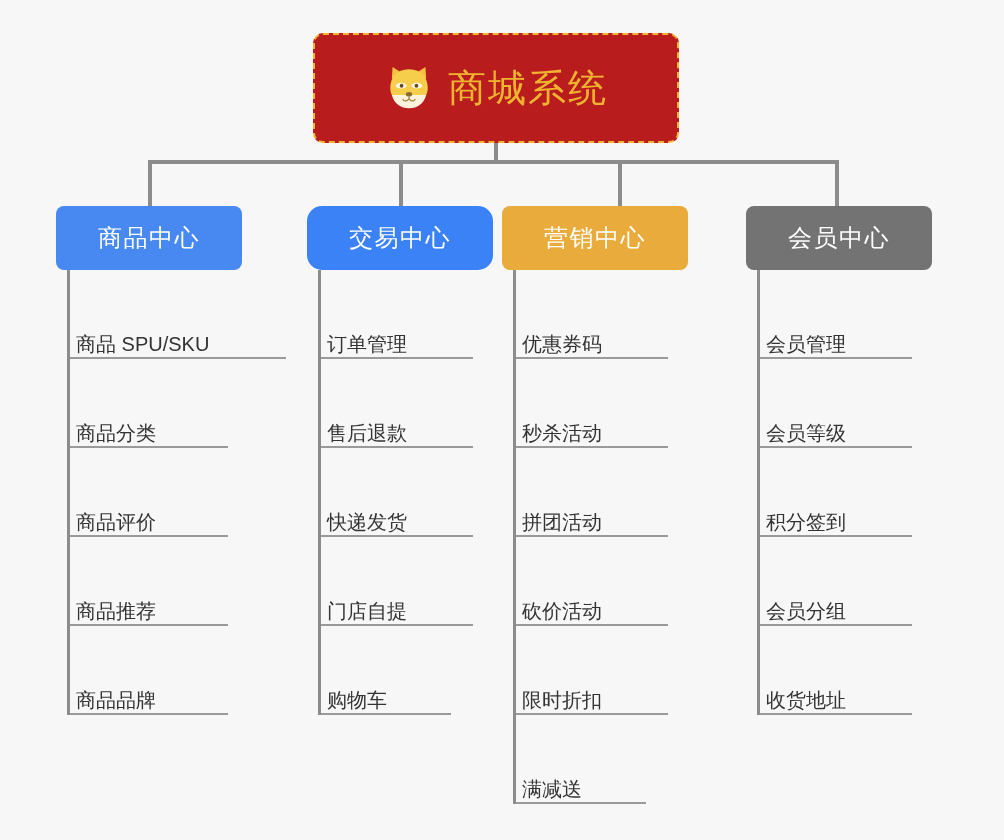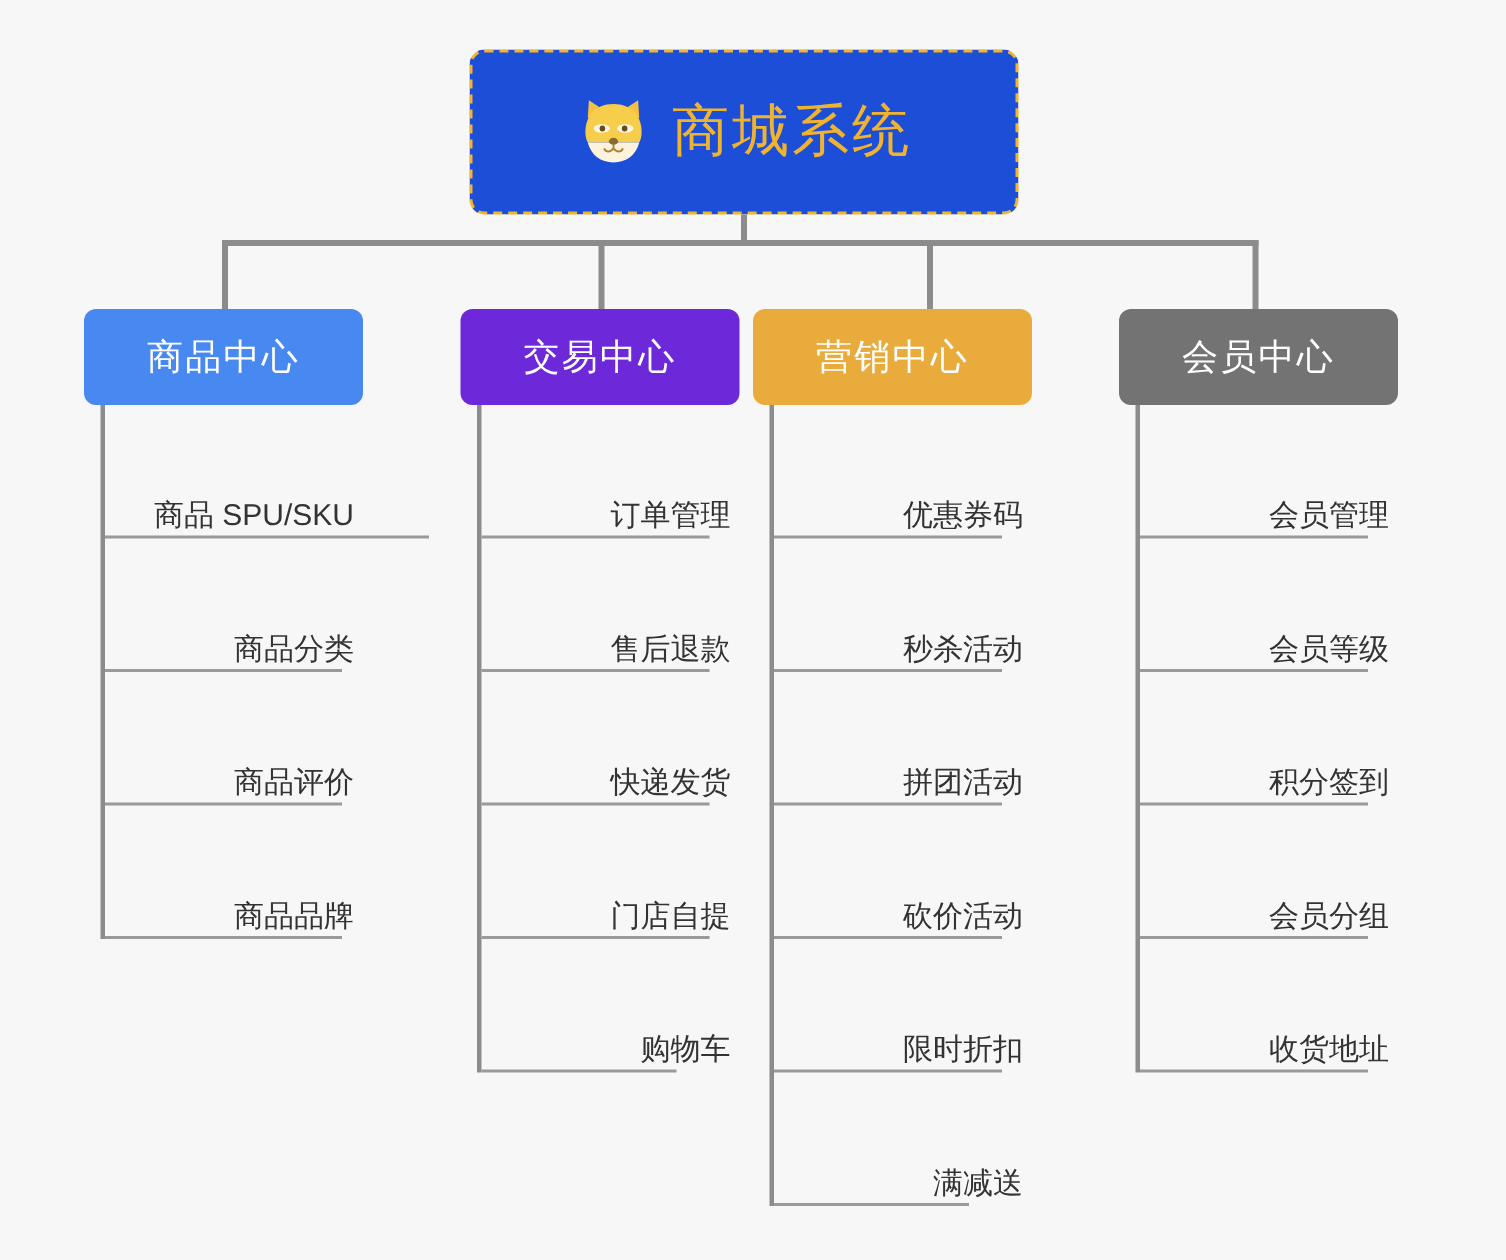--- a/index.html
+++ b/index.html
@@ -21,21 +21,21 @@
     height: 840px;
   }
 
   
   .root-node {
     position: absolute;
     left: 313px;
     top: 33px;
     width: 366px;
     height: 110px;
-    background: #1d4ed8;
+    background: #b91c1c;
     border: 2px dashed #f0b42e;
     border-radius: 10px;
     box-sizing: border-box;
     display: flex;
     align-items: center;
     justify-content: center;
     gap: 14px;
   }
   .root-icon {
     width: 50px;
@@ -98,21 +98,21 @@
     margin-left: 11px;
     padding-left: 0;
     border-left: 3px solid #8c8c8c;
   }
   .leaf {
     position: relative;
     height: 89px;
     box-sizing: border-box;
     display: flex;
     align-items: flex-end;
-    justify-content: flex-end;
+    justify-content: flex-start;
     padding-bottom: 4px;
   }
   .leaf-label {
     font-size: 20px;
     color: #333333;
     white-space: nowrap;
     line-height: 1.1;
     padding: 0 6px;
   }
   .leaf-underline {
@@ -176,28 +176,32 @@
       </div>
       <div class="leaf">
         <span class="leaf-label">商品分类</span>
         <div class="leaf-underline" style="width:158px;"></div>
       </div>
       <div class="leaf">
         <span class="leaf-label">商品评价</span>
         <div class="leaf-underline" style="width:158px;"></div>
       </div>
       <div class="leaf">
+        <span class="leaf-label">商品推荐</span>
+        <div class="leaf-underline" style="width:158px;"></div>
+      </div>
+      <div class="leaf">
         <span class="leaf-label">商品品牌</span>
         <div class="leaf-underline" style="width:158px;"></div>
       </div>
     </div>
   </div>
 
   <div class="column col-1">
-    <div class="cat-box" style="background: #6d28d9;">
+    <div class="cat-box" style="background: #3b82f6; border-radius: 15px;">
       <span>交易中心</span>
     </div>
     <div class="branch">
       <div class="leaf">
         <span class="leaf-label">订单管理</span>
         <div class="leaf-underline" style="width:152px;"></div>
       </div>
       <div class="leaf">
         <span class="leaf-label">售后退款</span>
         <div class="leaf-underline" style="width:152px;"></div>

